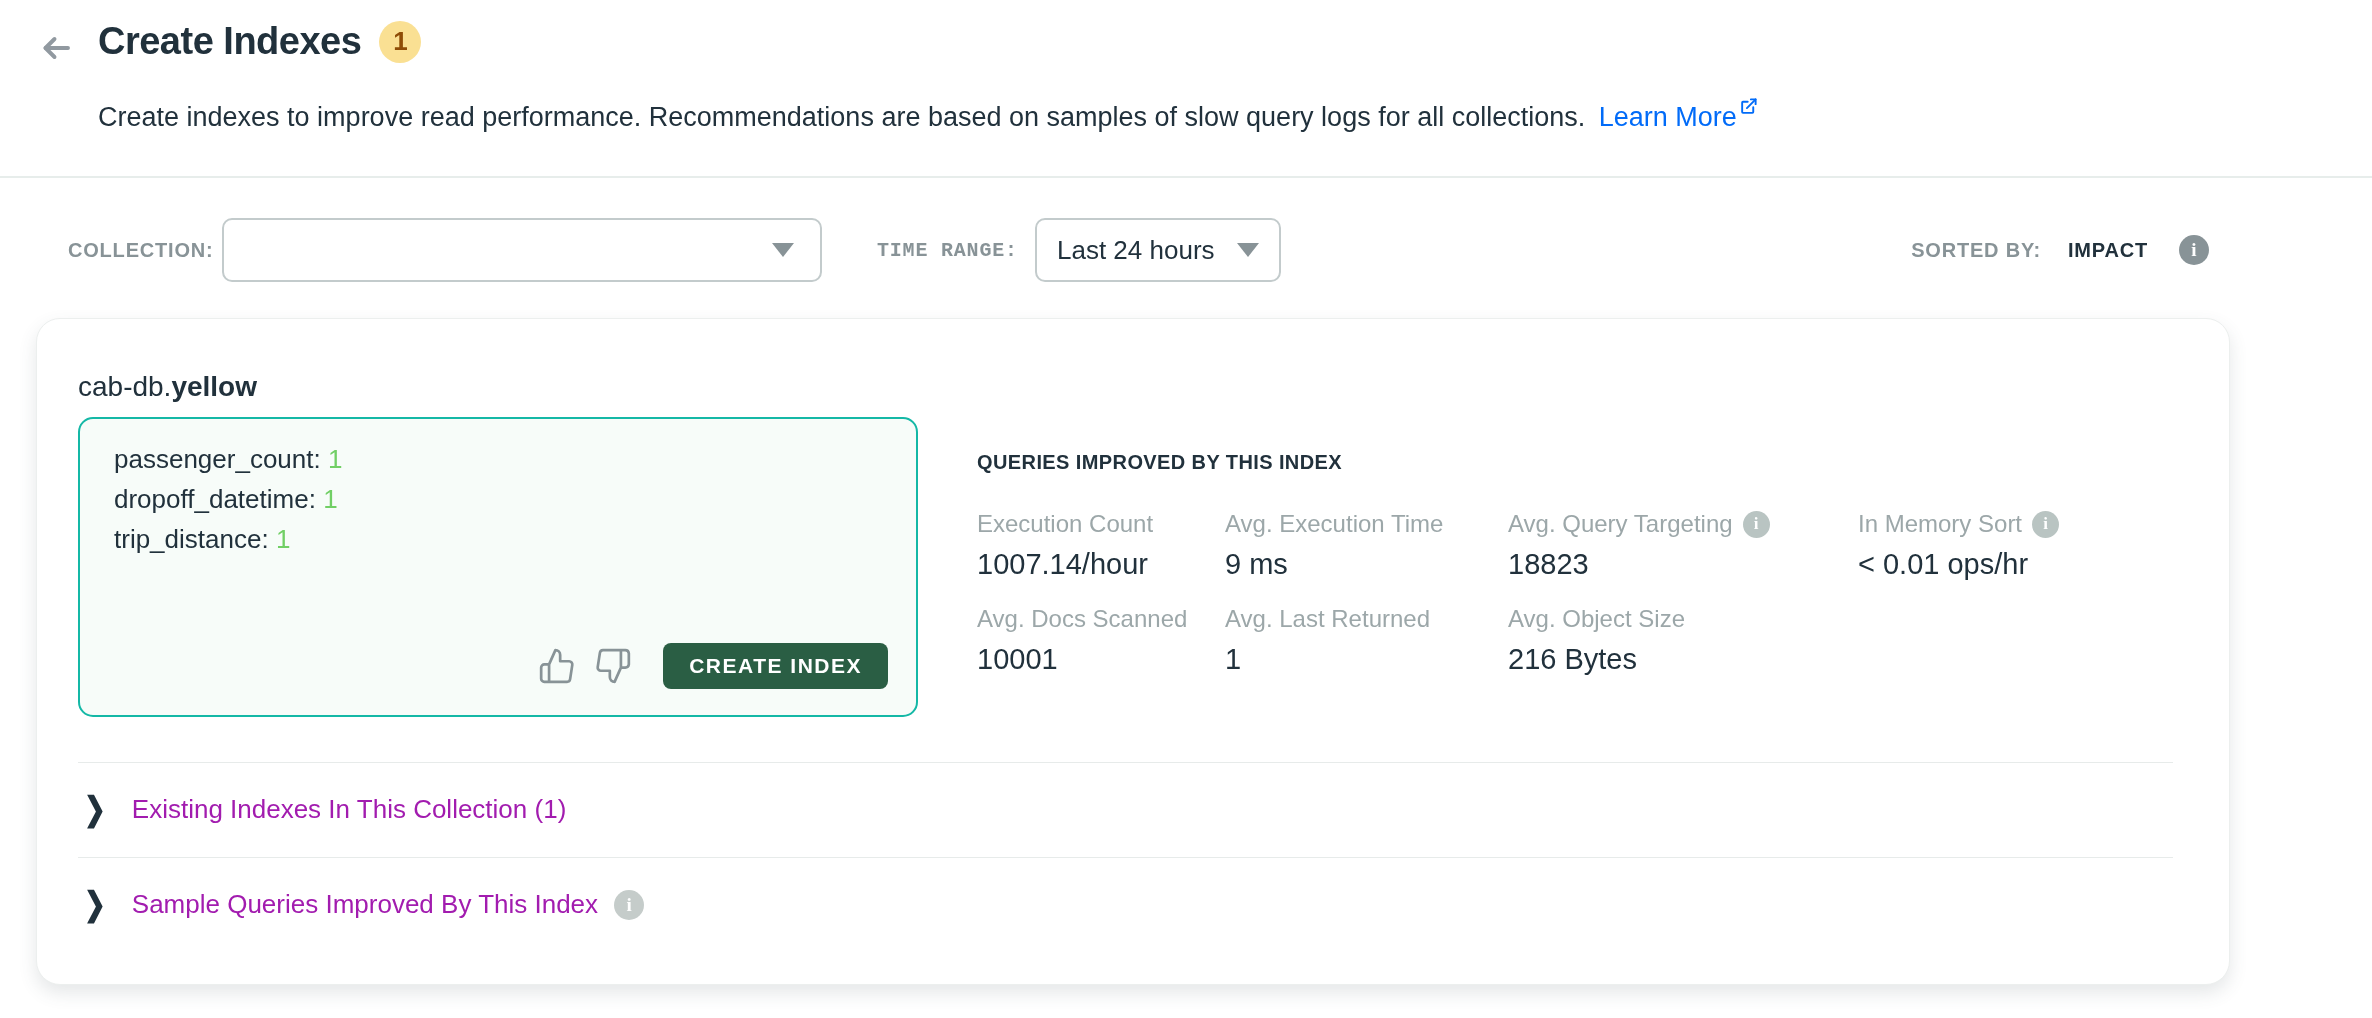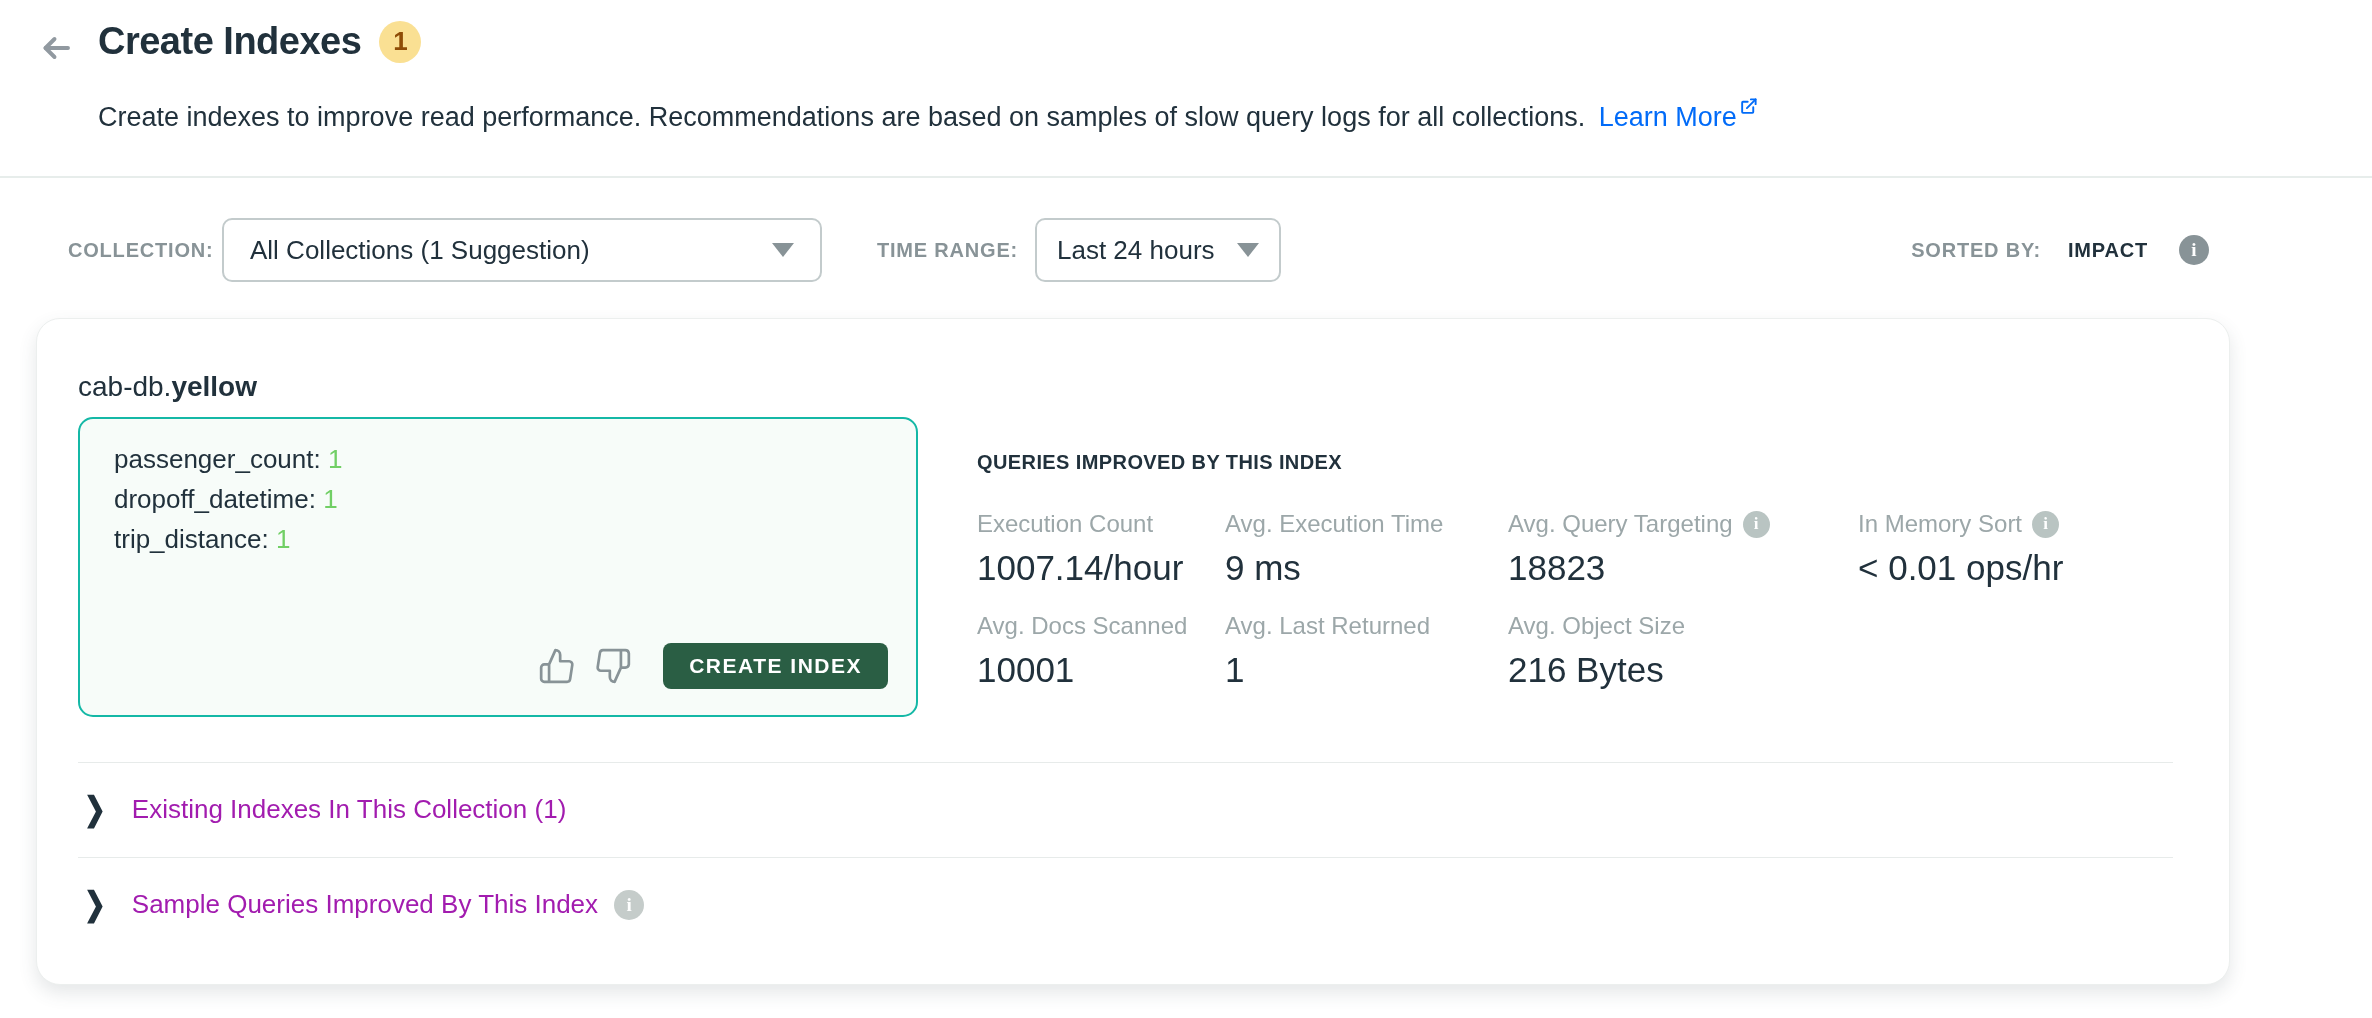--- a/index.html
+++ b/index.html
@@ -13,21 +13,21 @@
   .count-badge { margin-left:18px; width:42px; height:42px; border-radius:50%; background:#FAE093; color:#8F4D07; font-size:26px; font-weight:700; display:flex; align-items:center; justify-content:center; }
   .page-desc { position:absolute; left:98px; top:92px; font-size:27px; color:#21313C; white-space:nowrap; }
   .learn-more { color:#016BF8; text-decoration:none; cursor:pointer; margin-left:6px;margin-top:16px; }
   .ext-icon { display:inline-block; vertical-align:super; margin-left:2px; }
   .header-divider { position:absolute; left:0; right:0; top:176px; height:2px; background:#E7EDEB; }
 
   
   .filter-bar { position:absolute; left:0; top:218px; width:2372px; height:64px; }
   .filter-label { position:absolute; top:0; height:64px; display:flex; align-items:center; font-size:20px; font-weight:700; letter-spacing:0.8px; color:#889397; }
   .lbl-collection { left:68px; }
-  .lbl-timerange { left:877px; }
+  .lbl-timerange { left:877px;font-family:Liberation Mono, monospace; }
   .select-box { position:absolute; top:0; height:64px; background:#fff; border:2px solid #C3CBCC; border-radius:10px; display:flex; align-items:center; font-size:26px; color:#21313C; cursor:pointer; }
   .select-collection { left:222px; width:600px; padding:0 26px; }
   .select-timerange { left:1035px; width:246px; padding:0 20px; }
   .caret { margin-left:auto; width:0; height:0; border-left:11px solid transparent; border-right:11px solid transparent; border-top:14px solid #889397; }
   .sorted-group { position:absolute; right:163px; top:0; height:64px; display:flex; align-items:center;gap:17px; }
   .sorted-label { font-size:20px; font-weight:700; letter-spacing:0.8px; color:#889397; }
   .sorted-value { font-size:20px; font-weight:700; letter-spacing:0.8px; color:#21313C; margin-left:10px; }
   .info-icon { display:inline-flex; align-items:center; justify-content:center; border-radius:50%; background:#889397; color:#fff; font-weight:700; font-family:"Liberation Serif", serif; cursor:pointer; }
   .info-dark { width:30px; height:30px; font-size:19px; margin-left:14px; }
   .info-light { width:27px; height:27px; font-size:17px; margin-left:10px; background:#B9C4C2; }
@@ -43,21 +43,21 @@
   .field-val { color:#71CF65; }
   .box-actions { position:absolute; right:28px; bottom:26px; display:flex; align-items:center; }
   .thumb { width:40px; height:40px; cursor:pointer; display:flex; align-items:center; justify-content:center; }
   .thumb + .thumb { margin-left:16px; }
   .create-btn { margin-left:30px; height:46px; padding:0 26px; background:#2A5E44; color:#ffffff; border:none; border-radius:8px; font-family:"Liberation Sans", sans-serif; font-size:21px; font-weight:700; letter-spacing:1.5px; cursor:pointer; }
 
   .stats { position:absolute; left:940px; top:116px; width:1240px;margin-top:16px; }
   .stats-title { font-size:20px; font-weight:700; letter-spacing:0.4px; color:#21313C; }
   .stats-grid { margin-top:36px; display:grid; grid-template-columns:248px 283px 350px 1fr; row-gap:24px; }
   .stat-label { font-size:24px; color:#9CA7A9; white-space:nowrap; display:flex; align-items:center; }
-  .stat-value { margin-top:10px; font-size:35px; color:#21313C; white-space:nowrap; }
+  .stat-value { margin-top:10px; font-size:29px; color:#21313C; white-space:nowrap; }
 
   .card-divider { position:absolute; left:41px; right:56px; height:1px; background:#E7EBEA; }
   .divider-1 { top:443px; } .divider-2 { top:538px; }
   .collapse-row { position:absolute; left:41px; right:56px; height:95px; display:flex; align-items:center; cursor:pointer; }
   .row-1 { top:443px; } .row-2 { top:538px; }
   .chevron { font-size:26px; font-weight:700; color:#21313C; margin:0 26px 0 6px; transform:scaleY(1.25); }
   .collapse-label { font-size:26px; color:#a21caf; }
 </style>
 </head>
 <body>
@@ -80,21 +80,20 @@
           <path d="M18 13v6a1 1 0 0 1-1 1H5a1 1 0 0 1-1-1V7a1 1 0 0 1 1-1h6"></path>
           <polyline points="15 3 21 3 21 9"></polyline>
           <line x1="10" y1="14" x2="21" y2="3"></line>
         </svg></span>
   </div>
   <div class="header-divider"></div>
 
   <div class="filter-bar">
     <div class="filter-label lbl-collection">COLLECTION:</div>
     <div class="select-box select-collection">
-      <span>All Collections (1 Suggestion)</span>
       <span class="caret"></span>
     </div>
     <div class="filter-label lbl-timerange">TIME RANGE:</div>
     <div class="select-box select-timerange">
       <span>Last 24 hours</span>
       <span class="caret"></span>
     </div>
     <div class="sorted-group">
       <span class="sorted-label">SORTED BY:</span>
       <span class="sorted-value">IMPACT</span>

